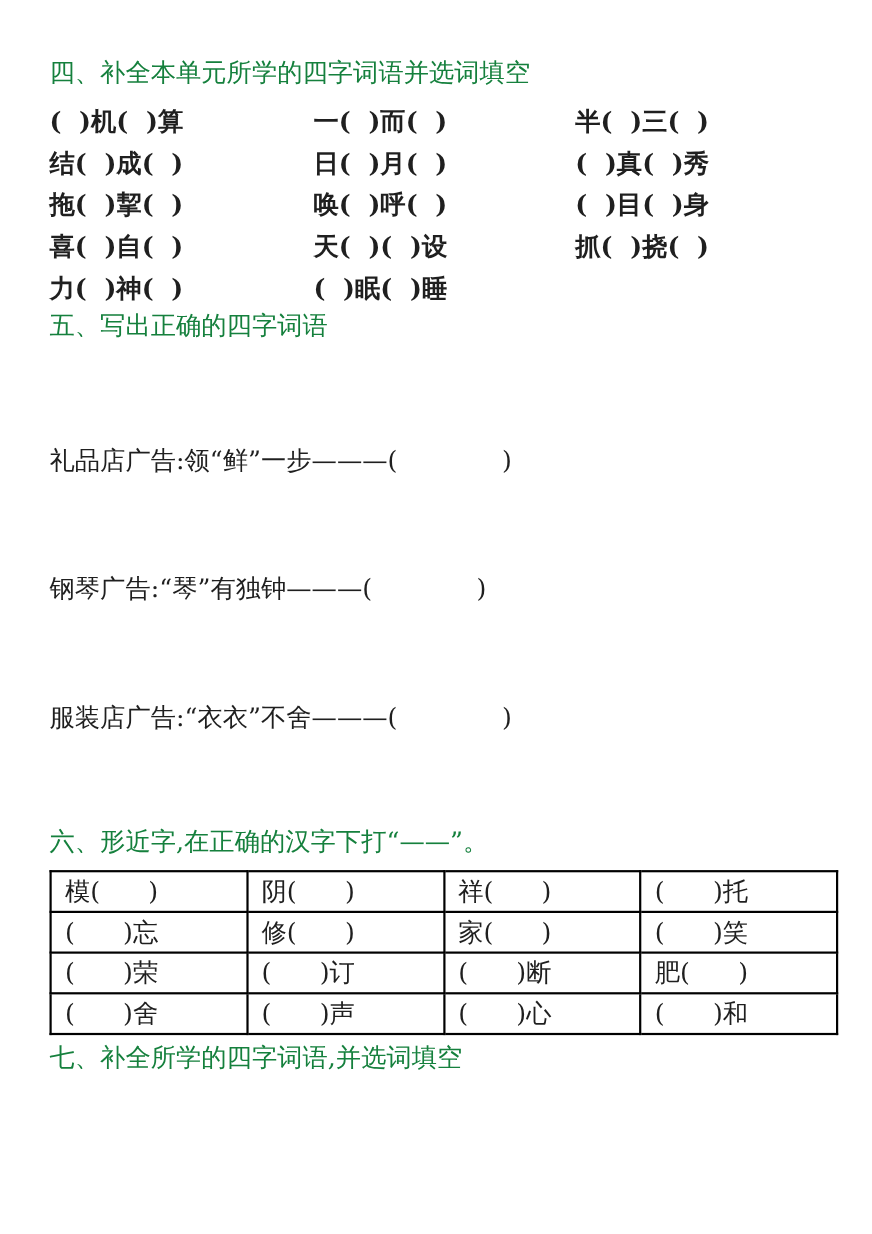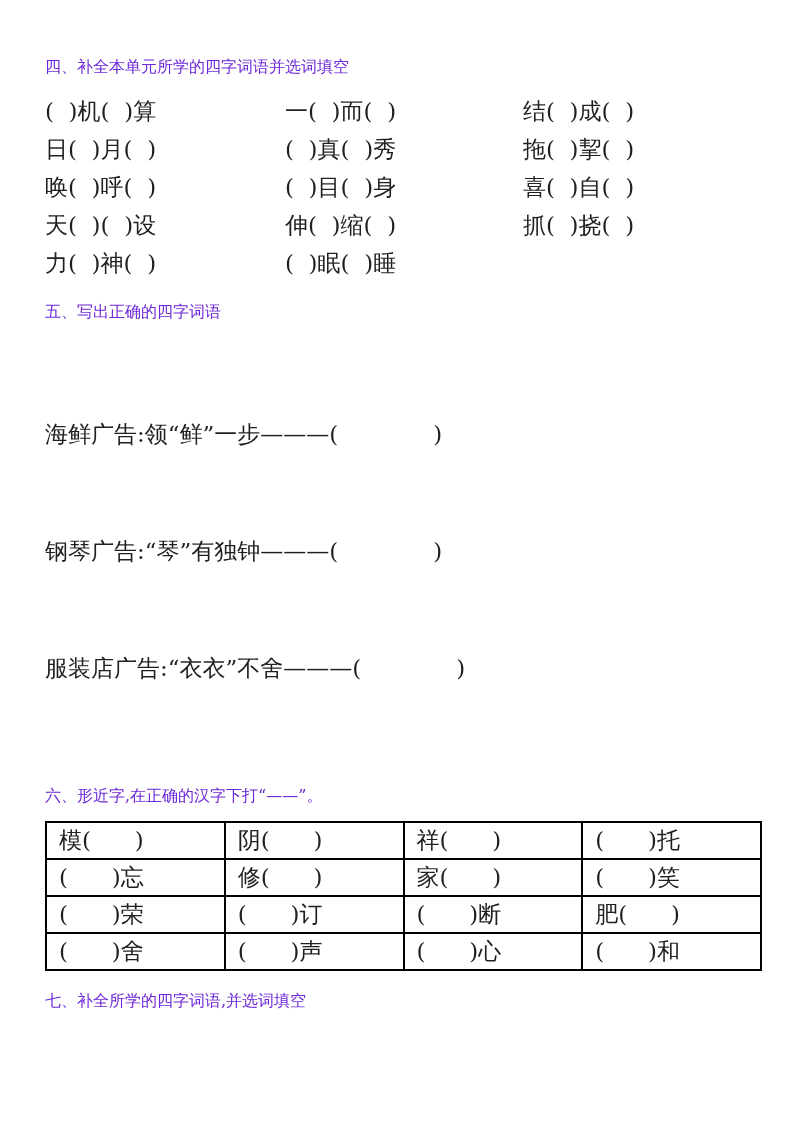--- a/index.html
+++ b/index.html
@@ -7,35 +7,36 @@
     margin: 0; padding: 0;
     width: 793px; height: 1122px;
     background: #ffffff;
     font-family: "DejaVu Serif", "Liberation Serif", serif;
     color: #1f1f1f;
     overflow: hidden;
   }
   .page { padding: 52px 38px 0 45px; }
 
   .sec-title {
-    color: #6d28d9;
-    font-size: 16px;
+    color: #15803d;
+    font-size: 23px;
     line-height: 30px;
     margin: 0 0 10px 0;
     font-weight: normal;
     white-space: pre;
   }
-  .gap-top { margin-top: 15px; }
+  .gap-top { }
 
   .grid4 {
     display: grid;
     grid-template-columns: 240px 238px 1fr;
     font-size: 23px;
     line-height: 38px;
     white-space: pre;
+    font-weight: bold;
   }
   .list5 {
     font-size: 23px;
     line-height: 39px;
     white-space: pre;
   }
   table.t6 {
     border-collapse: collapse;
     width: 717px;
     margin: 2px 0 6px 0;
@@ -51,37 +52,37 @@
 </style>
 </head>
 <body>
 
 <div class="page">
 
   <h2 class="sec-title">四、补全本单元所学的四字词语并选词填空</h2>
   <div class="grid4">
     <span>(  )机(  )算</span>
     <span>一(  )而(  )</span>
+    <span>半(  )三(  )</span>
     <span>结(  )成(  )</span>
     <span>日(  )月(  )</span>
     <span>(  )真(  )秀</span>
     <span>拖(  )挈(  )</span>
     <span>唤(  )呼(  )</span>
     <span>(  )目(  )身</span>
     <span>喜(  )自(  )</span>
     <span>天(  )(  )设</span>
-    <span>伸(  )缩(  )</span>
     <span>抓(  )挠(  )</span>
     <span>力(  )神(  )</span>
     <span>(  )眠(  )睡</span>
   </div>
 
   <h2 class="sec-title gap-top">五、写出正确的四字词语</h2>
   <div class="list5">
-    <div>海鲜广告:领“鲜”一步———(             )</div>
+    <div>礼品店广告:领“鲜”一步———(             )</div>
     <div>钢琴广告:“琴”有独钟———(             )</div>
     <div>服装店广告:“衣衣”不舍———(             )</div>
   </div>
 
   <h2 class="sec-title gap-top">六、形近字,在正确的汉字下打“——”。</h2>
   <table class="t6">
     <tbody>
       <tr>
         <td>模(      )</td>
         <td>阴(      )</td>

